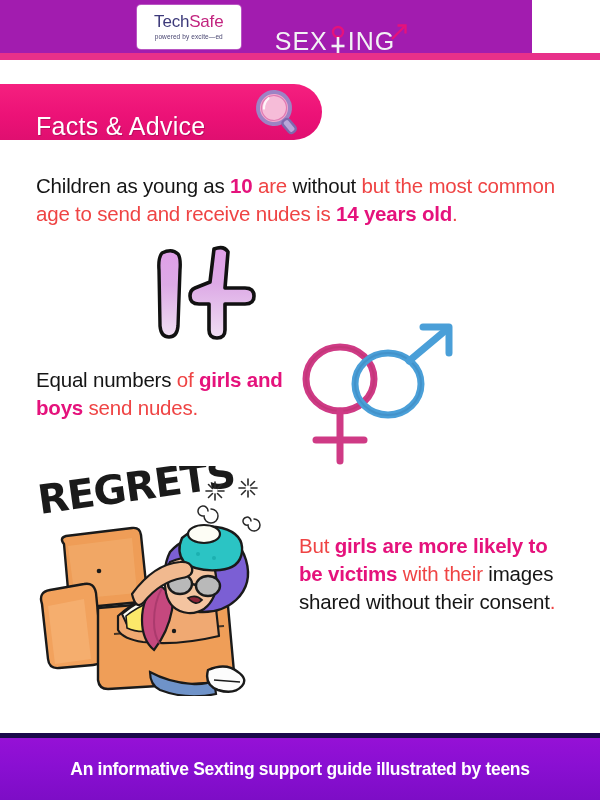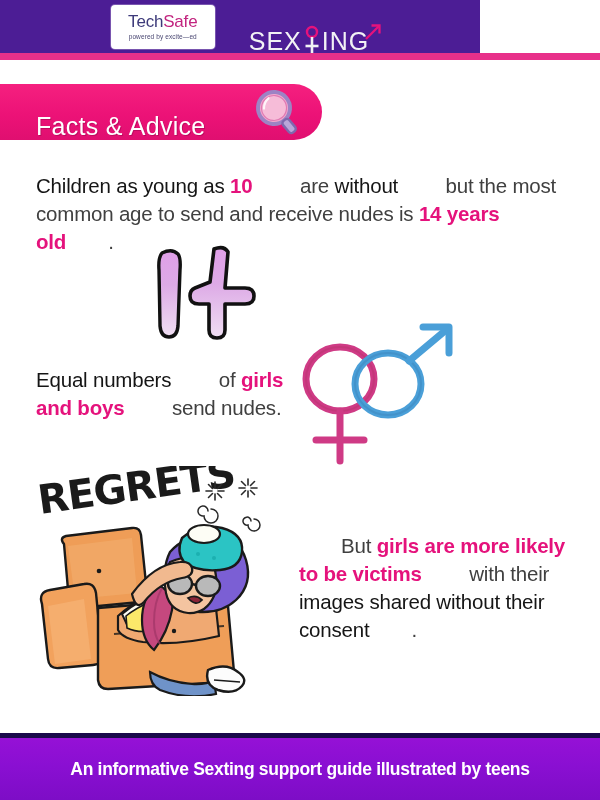--- a/index.html
+++ b/index.html
@@ -12,23 +12,23 @@
     height: 800px;
     overflow: hidden;
     font-family: "Liberation Sans", sans-serif;
     position: relative;
   }
 
   
   .header {
     position: absolute;
     left: 0; top: 0;
-    width: 480px;
+    width: 532px;
     height: 53px;
-    background: #4c1d95;
+    background: #a21caf;
     display: flex;
     align-items: center;
     justify-content: center;
     gap: 34px;
   }
   .header-stripe {
     position: absolute;
     left: 0; top: 53px;
     width: 600px;
     height: 7px;
@@ -115,21 +115,21 @@
   
   .para {
     position: absolute;
     font-size: 20.5px;
     line-height: 28px;
     color: #151515;
     letter-spacing: -0.2px;
   }
   .b  { font-weight: normal; color: #151515; }
   .pk { color: #e5127c; font-weight: bold; margin-top: 20px; }
-  .n  { font-weight: normal; color: #404040; margin-left: 42px; }
+  .n  { font-weight: normal; color: #ef4444; }
 
   #para-age      { left: 36px; top: 172px; width: 520px; }
   #para-equal    { left: 36px; top: 366px; width: 260px; }
   #para-victims  { left: 299px; top: 532px; width: 275px; }
 
   
   .illo-14 { position: absolute; left: 148px; top: 243px; }
 
   
   .illo-gender { position: absolute; left: 296px; top: 322px; }

